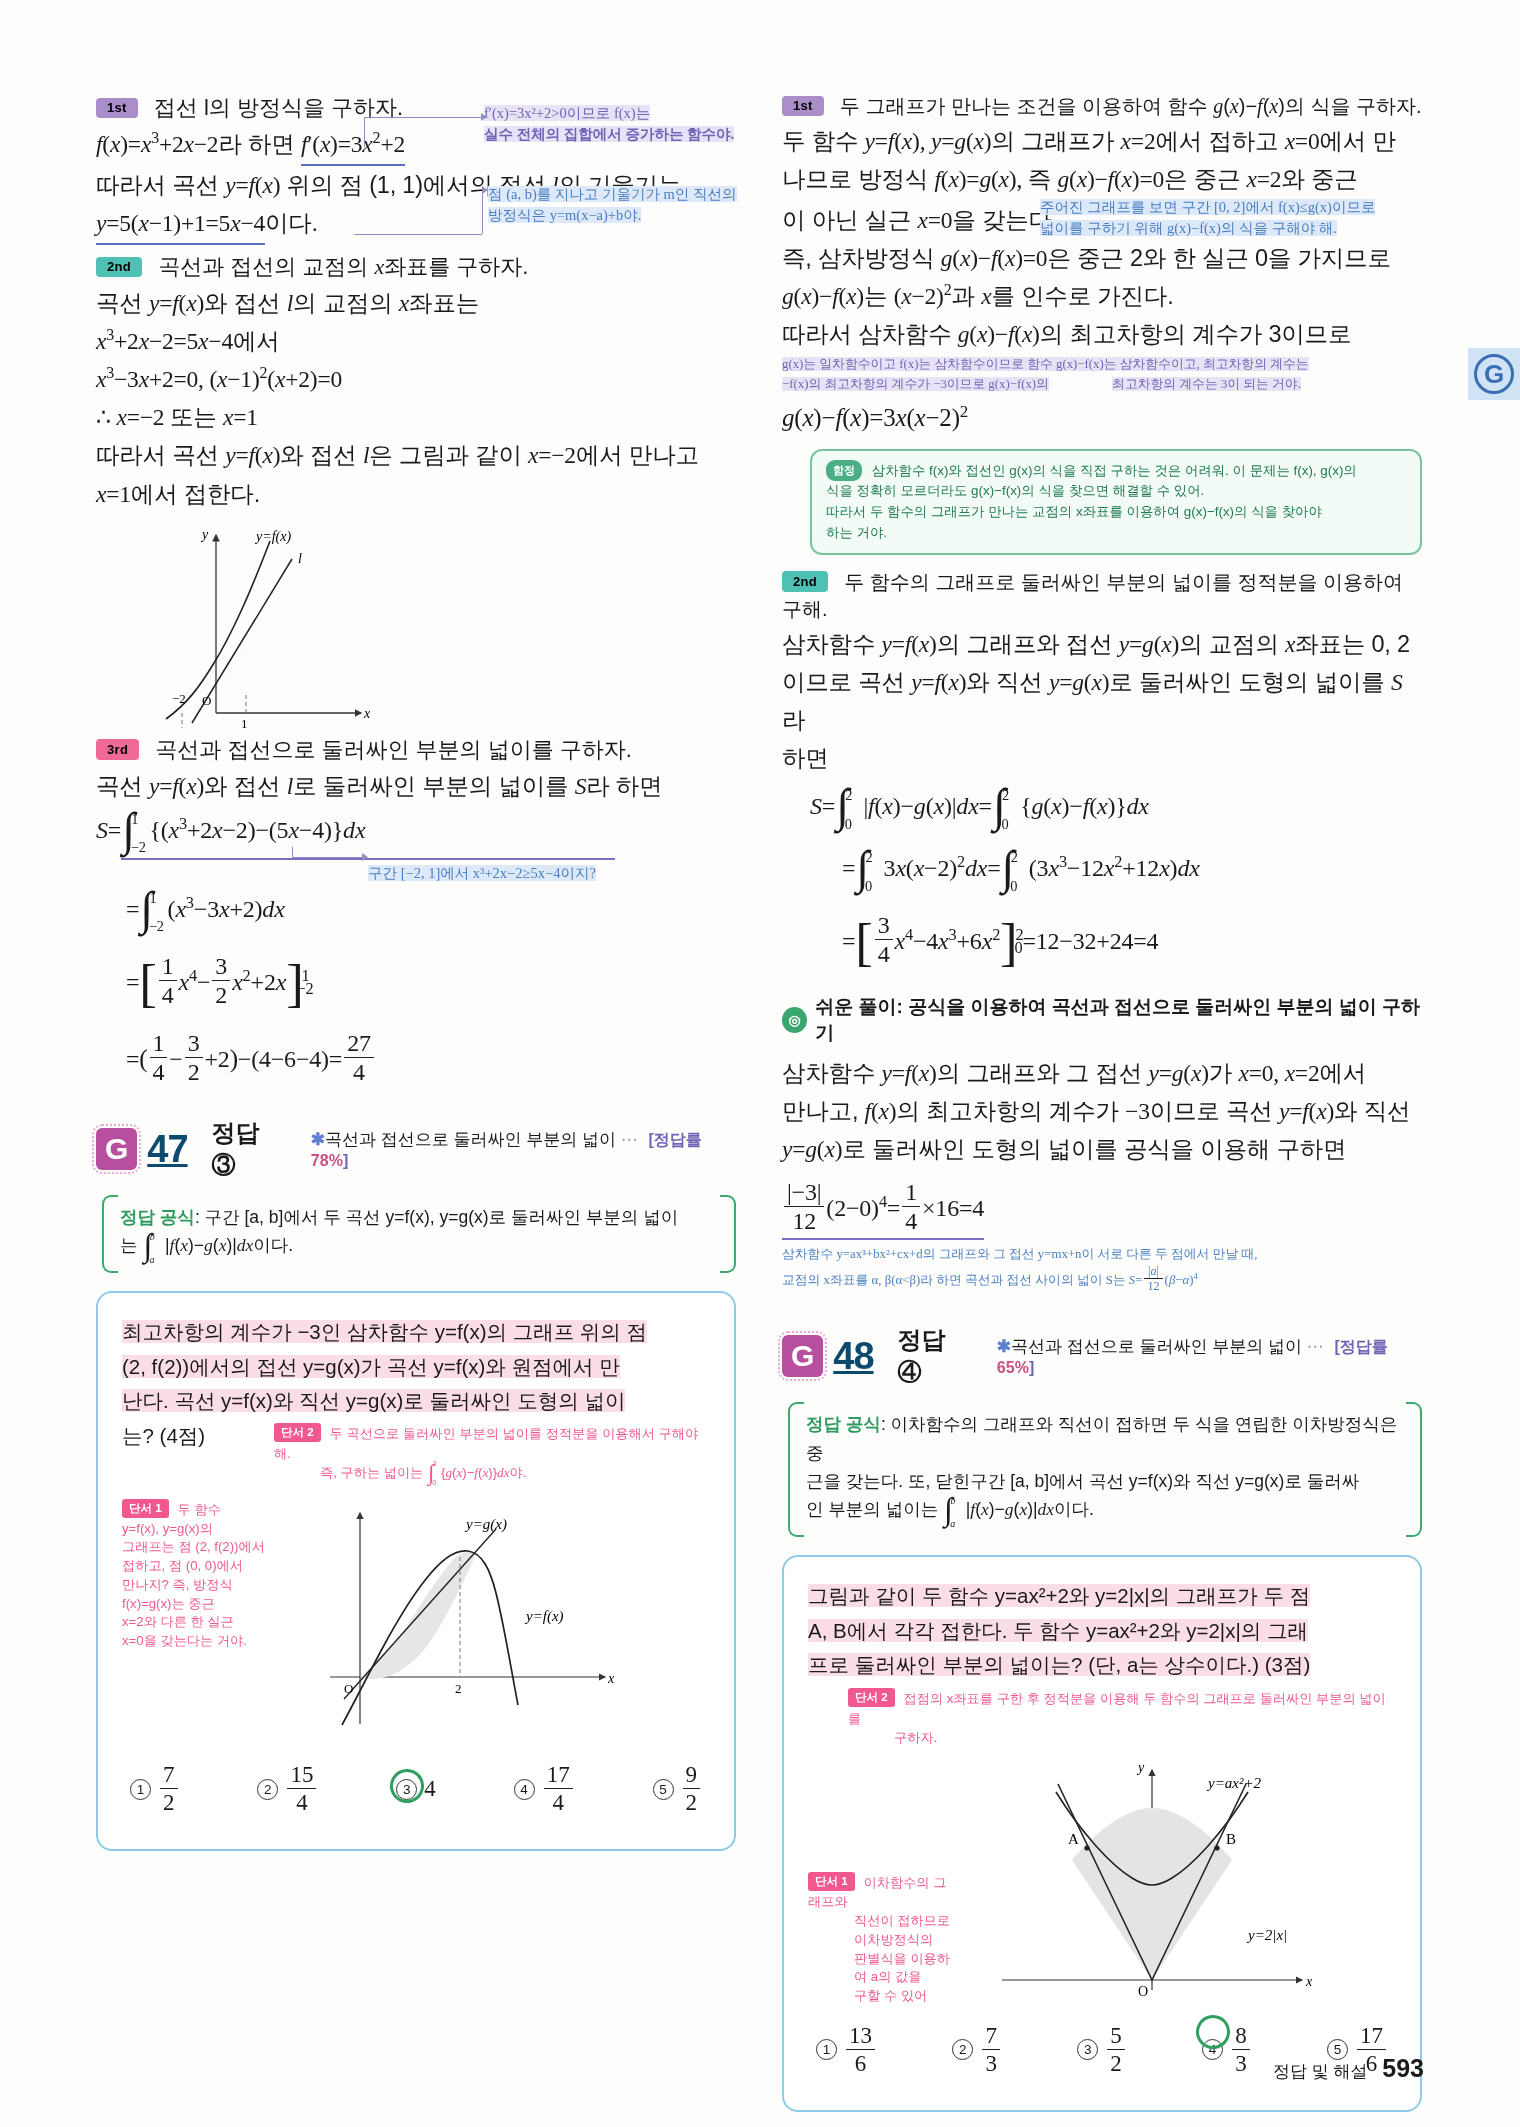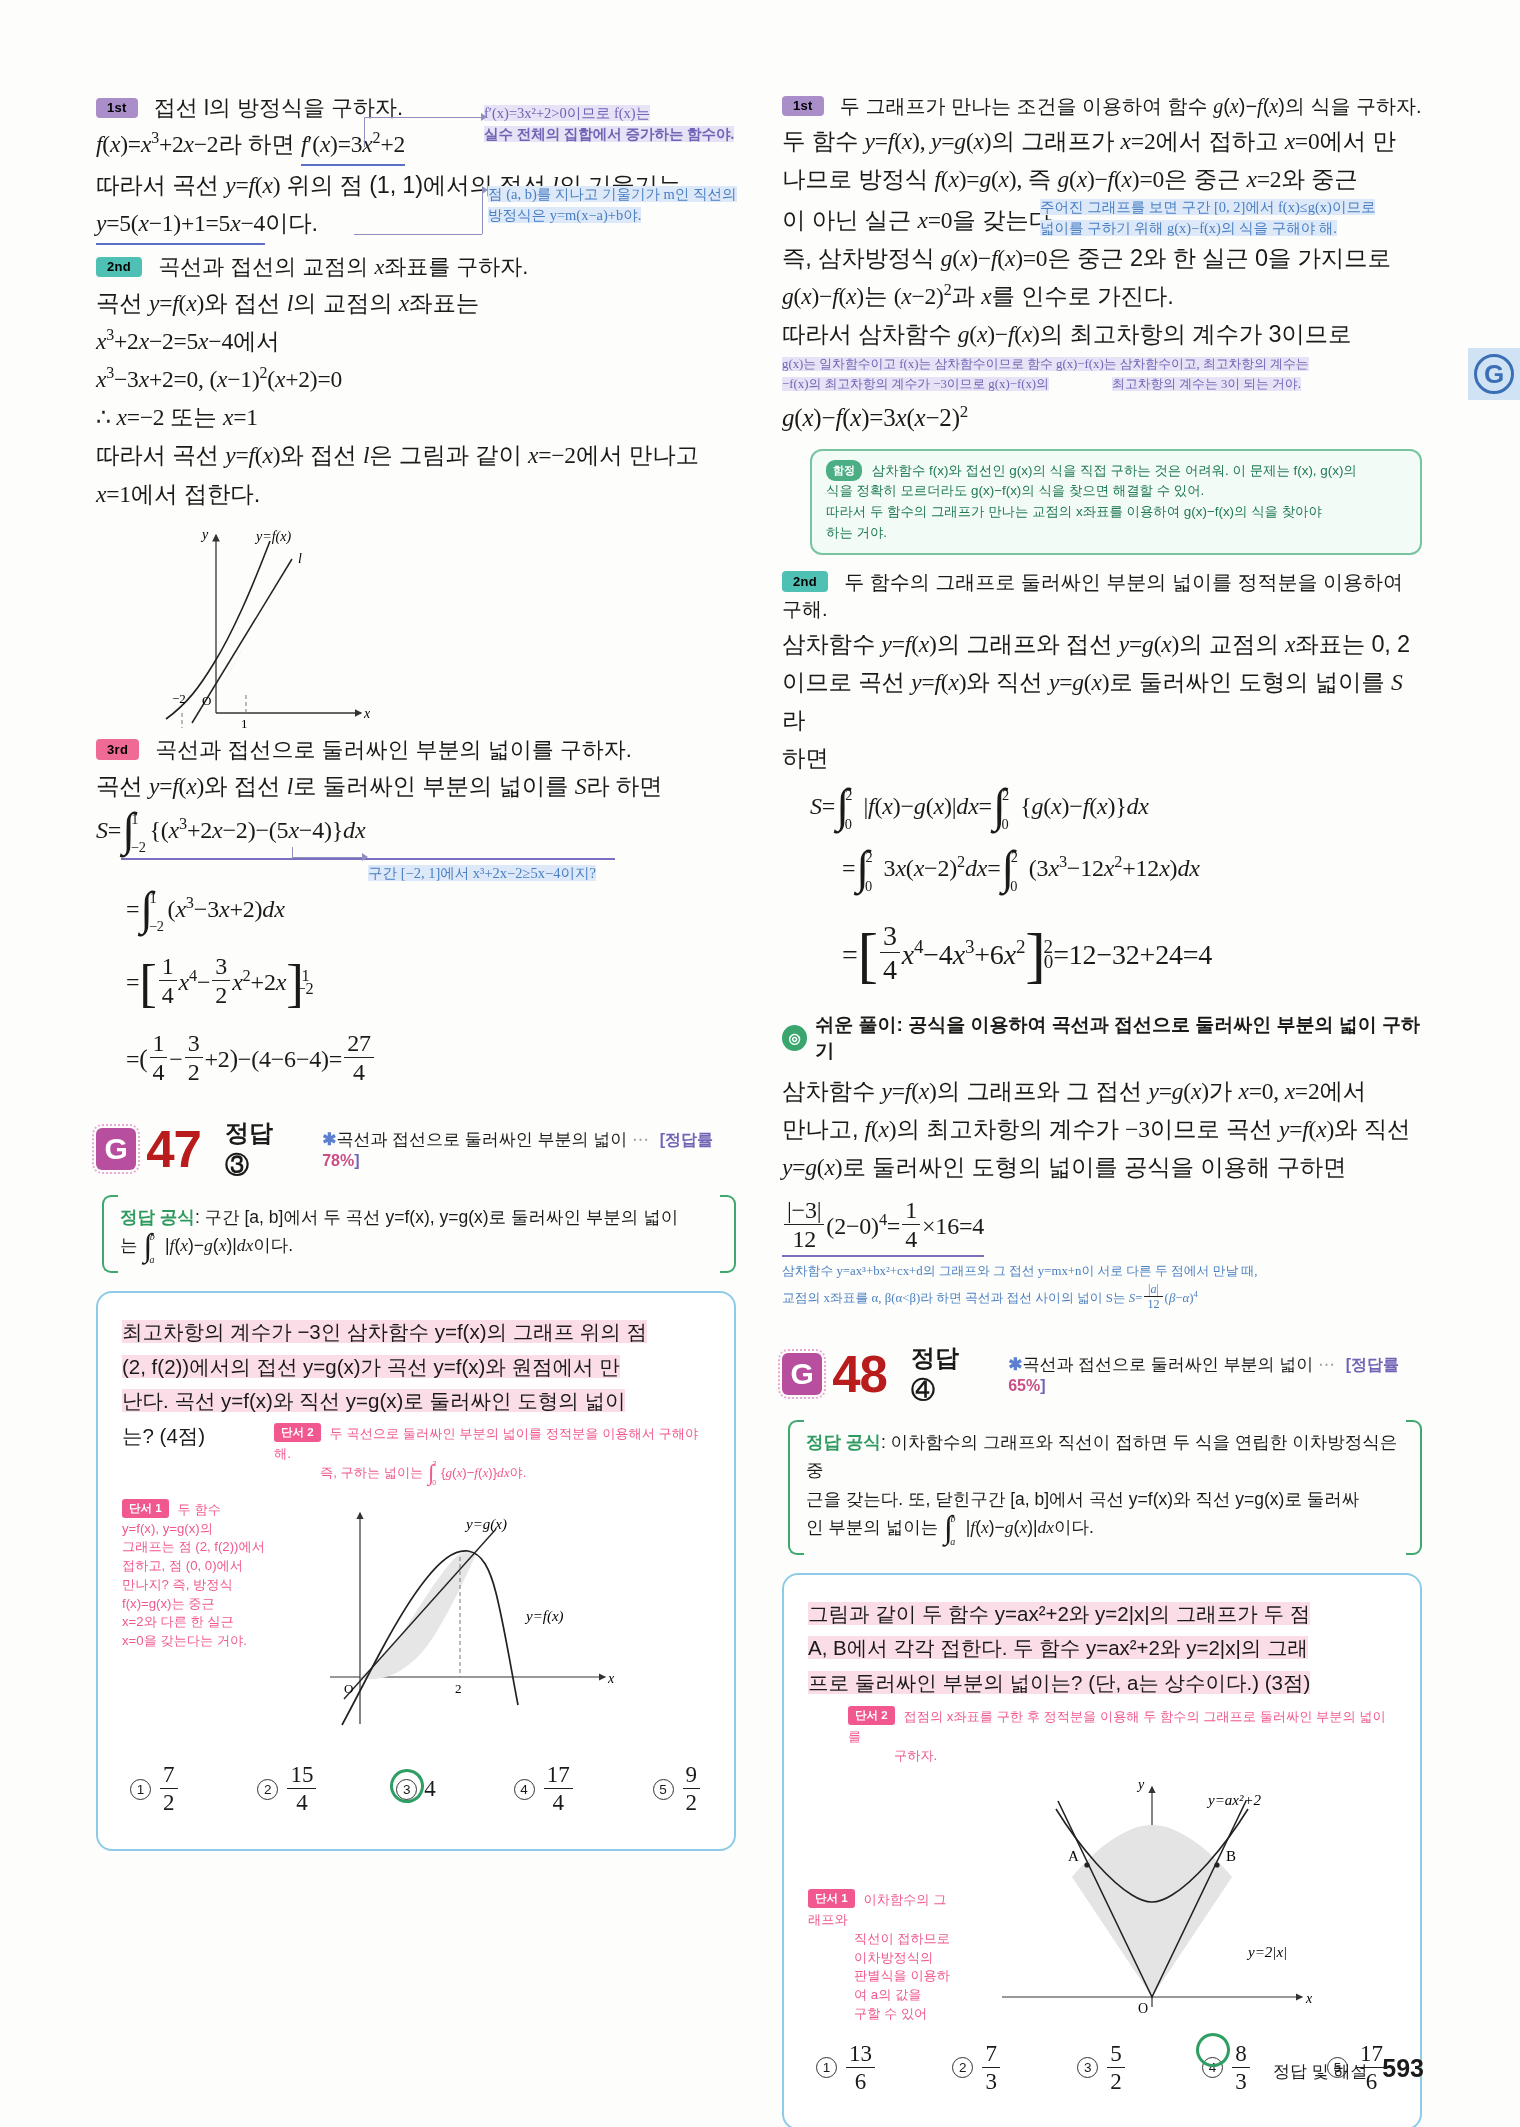--- a/index.html
+++ b/index.html
@@ -67,21 +67,21 @@
   .brk .bl, .brk .br2 { font-size:2.2em; line-height:0.55; font-weight:200; }
 
   
   .prob-head { display:flex; align-items:center; gap:10px; margin-top:30px; }
   .gbadge {
     width:42px;height:42px;border-radius:6px;background:#b84f9e;
     color:#fff;font-family:"Liberation Sans",sans-serif;font-weight:bold;
     font-size:30px;display:flex;align-items:center;justify-content:center;
     outline:2px dotted #e9a8d6; outline-offset:2px;
   }
-  .pnum { font-size:51px; color:#b91c1c; font-family:"Liberation Sans",sans-serif; font-weight:bold; letter-spacing:-1px; }
+  .pnum { font-size:38px; color:#0c4a6e; font-family:"Liberation Sans",sans-serif; font-weight:bold; letter-spacing:-1px;text-decoration:underline; }
   .ans-lbl { font-size:24px; font-family:"Liberation Sans",sans-serif; font-weight:bold; margin-left:14px; }
   .topic { font-size:17px; font-family:"Liberation Sans",sans-serif; margin-left:12px; }
   .topic .star { color:#5d7fd0; font-weight:bold; }
   .rate { font-size:16px; font-family:"Liberation Sans",sans-serif; color:#6f64b5; font-weight:bold; margin-left:6px; }
   .rate b { color:#c94f86; }
 
   
   .formula-box {
     position:relative; margin:14px 0 0 6px; padding:8px 10px 8px 18px;
     font-size:17.5px; line-height:1.62; font-family:"Liberation Sans",sans-serif;
@@ -470,21 +470,21 @@
         <span class="kr">이므로 곡선 </span><span class="mth">y</span>=<span class="mth">f</span>(<span class="mth">x</span>)<span class="kr">와 직선 </span><span class="mth">y</span>=<span class="mth">g</span>(<span class="mth">x</span>)<span class="kr">로 둘러싸인 도형의 넓이를 </span><span class="mth">S</span><span class="kr">라</span>
       </div>
       <div class="ln">하면</div>
 
       <div class="ln" style="font-size:24px; margin-top:10px; padding-left:28px;">
         <span class="mth">S</span>=<span class="intg"><span class="sgn">∫</span><span class="up">2</span><span class="lo">0</span></span>&nbsp;&nbsp;|<span class="mth">f</span>(<span class="mth">x</span>)−<span class="mth">g</span>(<span class="mth">x</span>)|<span class="mth">dx</span>=<span class="intg"><span class="sgn">∫</span><span class="up">2</span><span class="lo">0</span></span>&nbsp;&nbsp;{<span class="mth">g</span>(<span class="mth">x</span>)−<span class="mth">f</span>(<span class="mth">x</span>)}<span class="mth">dx</span>
       </div>
       <div class="ln" style="font-size:24px; margin-top:16px; padding-left:60px;">
         =<span class="intg"><span class="sgn">∫</span><span class="up">2</span><span class="lo">0</span></span>&nbsp;&nbsp;3<span class="mth">x</span>(<span class="mth">x</span>−2)<sup>2</sup><span class="mth">dx</span>=<span class="intg"><span class="sgn">∫</span><span class="up">2</span><span class="lo">0</span></span>&nbsp;&nbsp;(3<span class="mth">x</span><sup>3</sup>−12<span class="mth">x</span><sup>2</sup>+12<span class="mth">x</span>)<span class="mth">dx</span>
       </div>
-      <div class="ln" style="font-size:28px; margin-top:24px; padding-left:60px;">
+      <div class="ln" style="font-size:24px; margin-top:16px; padding-left:60px;">
         =<span class="brk"><span class="bl">[</span></span><span class="frac"><span class="n">3</span><span class="d">4</span></span><span class="mth">x</span><sup>4</sup>−4<span class="mth">x</span><sup>3</sup>+6<span class="mth">x</span><sup>2</sup><span class="brk"><span class="br2">]</span></span><sup style="margin-left:-2px;">2</sup><sub style="margin-left:-9px;">0</sub>=12−32+24=4
       </div>
 
       <div class="easy-head">
         <span class="easy-icon">◎</span>
         <span>쉬운 풀이: 공식을 이용하여 곡선과 접선으로 둘러싸인 부분의 넓이 구하기</span>
       </div>
 
       <div class="ln" style="margin-top:8px;">
         <span class="kr">삼차함수 </span><span class="mth">y</span>=<span class="mth">f</span>(<span class="mth">x</span>)<span class="kr">의 그래프와 그 접선 </span><span class="mth">y</span>=<span class="mth">g</span>(<span class="mth">x</span>)<span class="kr">가 </span><span class="mth">x</span>=0, <span class="mth">x</span>=2<span class="kr">에서</span>

